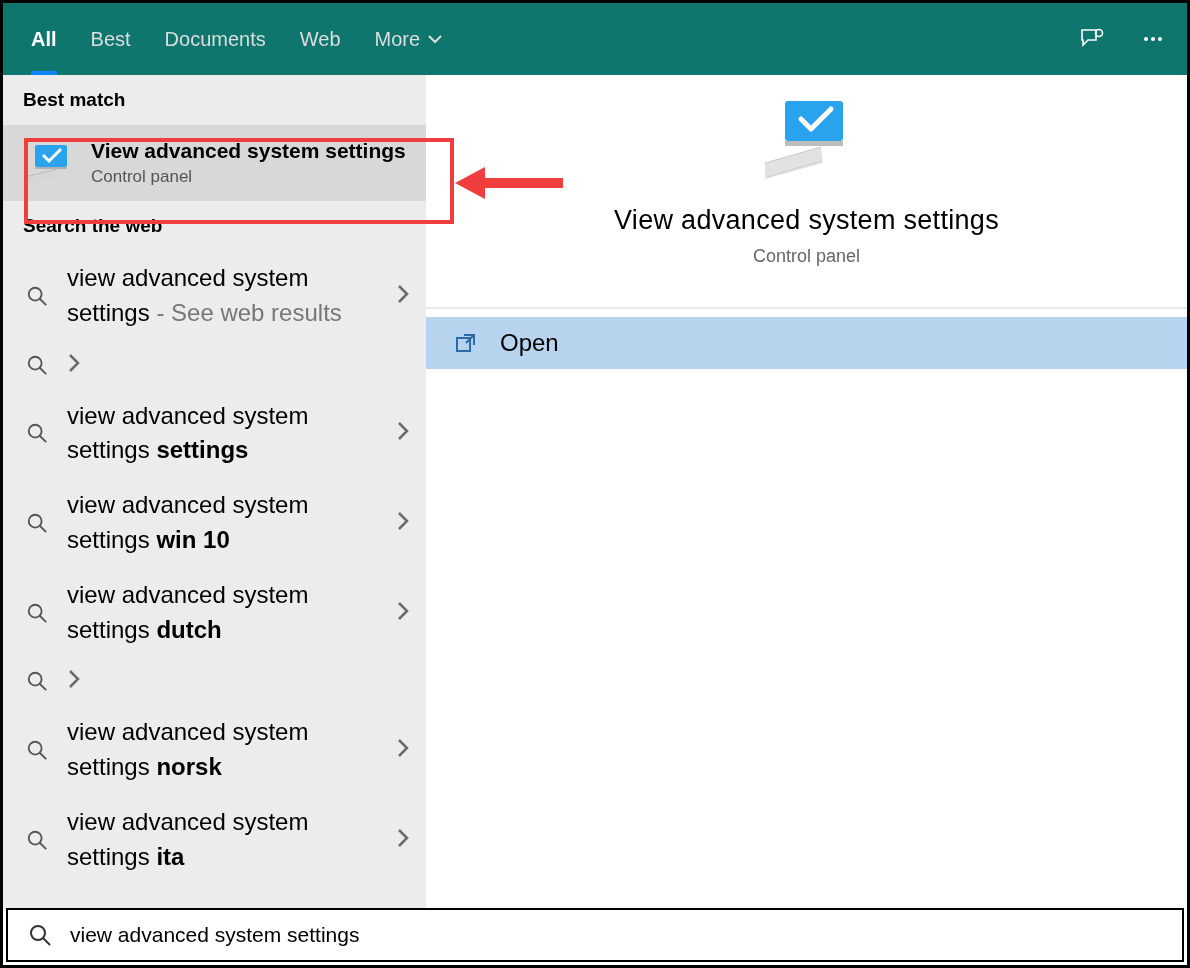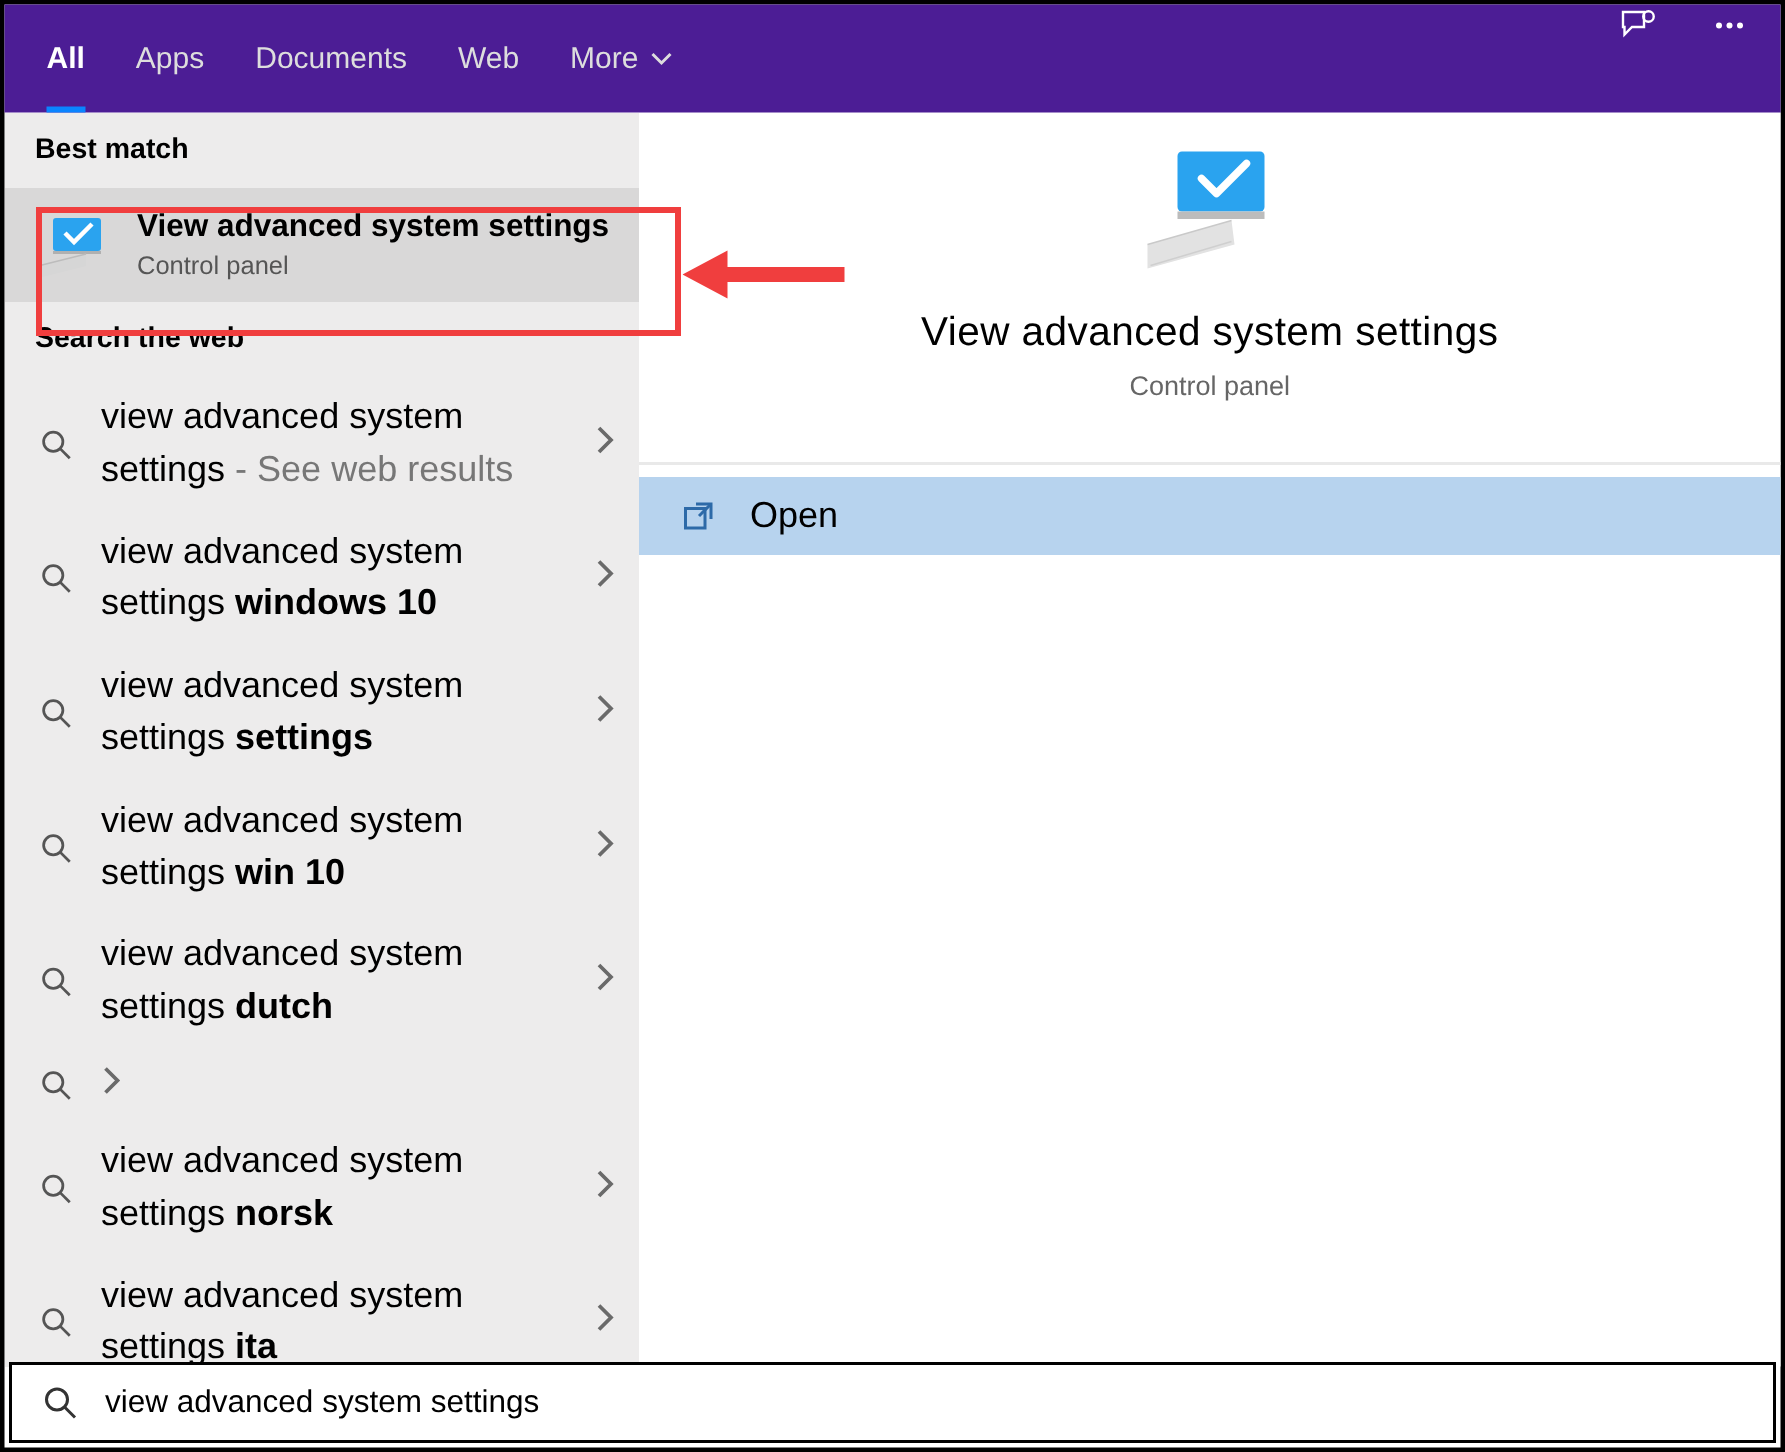--- a/index.html
+++ b/index.html
@@ -1,20 +1,20 @@
 <!DOCTYPE html>
 <html><head>
 <meta charset="utf-8">
 <style>
   * { box-sizing: border-box; margin: 0; padding: 0; }
   html, body { width: 1190px; height: 968px; font-family: "Segoe UI", Arial, sans-serif; background: #fff; overflow: hidden; }
   .frame { width: 1190px; height: 968px; border: 3px solid #000; position: relative; background: #fff; }
 
   
-  .topbar { height: 72px; background: #4c1d95; display: flex; padding: 0 28px; color: #fff; position: relative; }
+  .topbar { height: 72px; background: #0f766e; display: flex; align-items: center; padding: 0 28px; color: #fff; position: relative; }
   .tabs { display: flex; gap: 34px; font-size: 20px; align-items: center; }
   .tab { color: #ddd; cursor: pointer; padding-bottom: 24px; padding-top: 24px; }
   .tab.active { color: #fff; font-weight: 600; position: relative; }
   .tab.active::after { content: ""; position: absolute; left: 0; right: 0; bottom: 0; height: 4px; background: #0a84ff; }
   .topbar-right { position: absolute; right: 20px; display: flex; align-items: center; gap: 34px; }
   .icon-svg { display: block; }
 
   
   .body { display: flex; height: calc(100% - 72px - 54px); }
   .left { width: 423px; background: #edecec; overflow-y: auto; }
@@ -48,21 +48,21 @@
   .searchbar input { border: none; outline: none; font-size: 21px; flex: 1; font-family: inherit; }
 </style>
 </head>
 <body>
 
 <div class="frame">
 
   <div class="topbar">
     <div class="tabs">
       <div class="tab active">All</div>
-      <div class="tab">Apps</div>
+      <div class="tab">Best</div>
       <div class="tab">Documents</div>
       <div class="tab">Web</div>
       <div class="tab" style="display:flex;align-items:center;gap:8px;">
         <span>More</span>
         <svg class="icon-svg" width="14" height="10" viewBox="0 0 14 10">
             <path d="M1 2 L7 8 L13 2" stroke="#ddd" stroke-width="2" fill="none"></path>
           </svg>
       </div>
     </div>
     <div class="topbar-right">
@@ -114,21 +114,20 @@
                 <path d="M3 2 L11 10 L3 18" stroke="#6a6a6a" stroke-width="2.5" fill="none"></path>
               </svg></div>
           </div>
           <div class="web-item">
             <div class="icon">
               <svg width="22" height="22" viewBox="0 0 24 24">
                 <circle cx="10" cy="10" r="7" fill="none" stroke="#555" stroke-width="2"></circle>
                 <line x1="15" y1="15" x2="22" y2="22" stroke="#555" stroke-width="2"></line>
               </svg>
             </div>
-            <div class="text"><span>view advanced system settings </span><span class="bold">windows 10</span><span class="suffix"></span></div>
             <div class="chev"><svg width="14" height="20" viewBox="0 0 14 20">
                 <path d="M3 2 L11 10 L3 18" stroke="#6a6a6a" stroke-width="2.5" fill="none"></path>
               </svg></div>
           </div>
           <div class="web-item">
             <div class="icon">
               <svg width="22" height="22" viewBox="0 0 24 24">
                 <circle cx="10" cy="10" r="7" fill="none" stroke="#555" stroke-width="2"></circle>
                 <line x1="15" y1="15" x2="22" y2="22" stroke="#555" stroke-width="2"></line>
               </svg>

